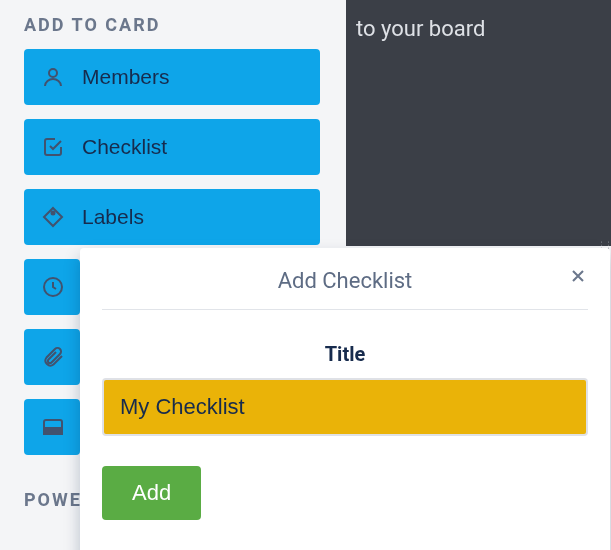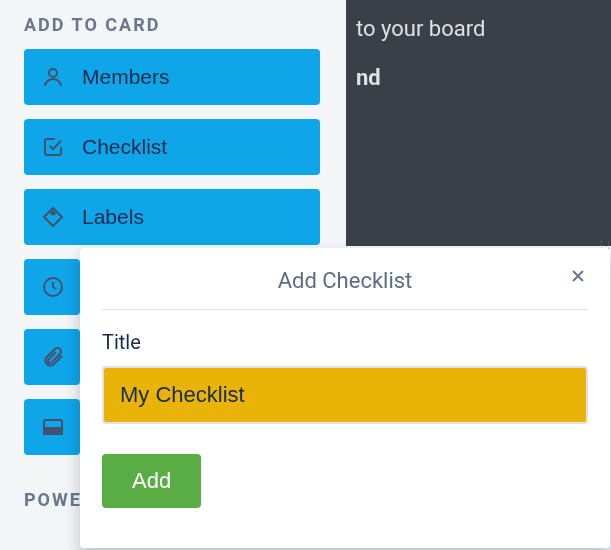--- a/index.html
+++ b/index.html
@@ -105,24 +105,25 @@
       position: absolute;
       right: 0;
       top: -2px;
       font-size: 22px;
       color: #6b778c;
       cursor: pointer;
     }
     .popover-close svg { display:block; }
     .field-label {
       font-size: 20px;
-      font-weight: 400;
+      font-weight: 700;
       color: #172b4d;
-      margin-top: 20px;
+      margin-top: 32px;
       margin-bottom: 12px;
+      text-align: center;
     }
     .title-input {
       width: 100%;
       height: 58px;
       border: 2px solid #dfe1e6;
       border-radius: 4px;
       background: #eab308;
       padding: 0 16px;
       font-size: 22px;
       color: #172b4d;
@@ -147,21 +148,20 @@
       color: #7a7f87;
       font-size: 9px;
       letter-spacing: -2px;
     }
   </style>
 </head>
 <body>
 
 <div class="main-area">
   <div class="main-text">to your board</div>
-  <div class="main-bold">nd</div>
 </div>
 
 <div class="resize-handle">⋮⋮</div>
 
 <div class="sidebar">
   <div class="section-title">ADD TO CARD</div>
 
   <button class="sidebar-btn">
     <span class="icon">
       <svg width="24" height="24" viewBox="0 0 24 24" fill="none" stroke="#42526e" stroke-width="2">

